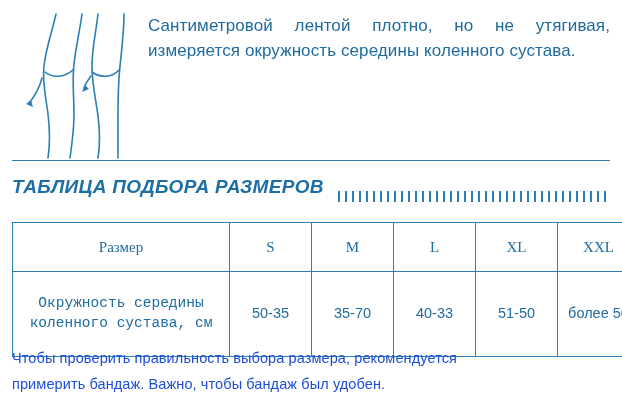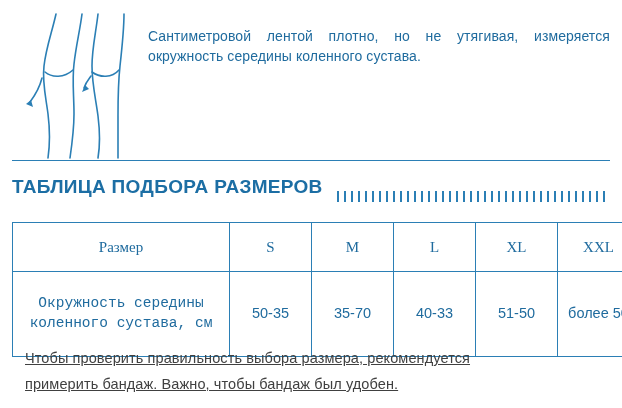--- a/index.html
+++ b/index.html
@@ -34,22 +34,22 @@
   }
   .illustration svg {
     display: block;
   }
   .intro {
     flex: 1;
     padding-left: 6px;
     padding-top: 4px;
   }
   .intro p {
-    margin: 12px 0 14px 0;
-    font-size: 14px;
+    margin: 0 0 14px 0;
+    font-size: 17px;
     line-height: 1.45;
     color: #1f6b9e;
     text-align: justify;
     letter-spacing: 0.1px;
   }
   .intro p.last {
     margin-bottom: 0;
   }
 
   
@@ -63,20 +63,21 @@
   }
 
   
   .heading-row {
     position: absolute;
     left: 12px;
     right: 12px;
     top: 176px;
     display: flex;
     align-items: center;
+    font-style: italic;
   }
   .heading {
     font-size: 19px;
     font-weight: bold;
     color: #1c6ea4;
     letter-spacing: 0.3px;
     white-space: nowrap;
   }
   .dashes {
     flex: 1;
@@ -133,27 +134,26 @@
   }
 
   
   .footer {
     position: absolute;
     left: 12px;
     right: 12px;
     top: 348px;
   }
   .footer p {
-    margin: 0 0 4px 13px;
+    margin: 0 0 4px 0;
     font-size: 14.5px;
     line-height: 1.5;
-    color: #404040;
+    color: #1d4ed8;
     text-align: justify;
     letter-spacing: 0.1px;
-    text-decoration: underline;
   }
   .footer p.last {
     text-align: left;
   }
 </style>
 </head>
 <body>
 
 <div class="page">
 

